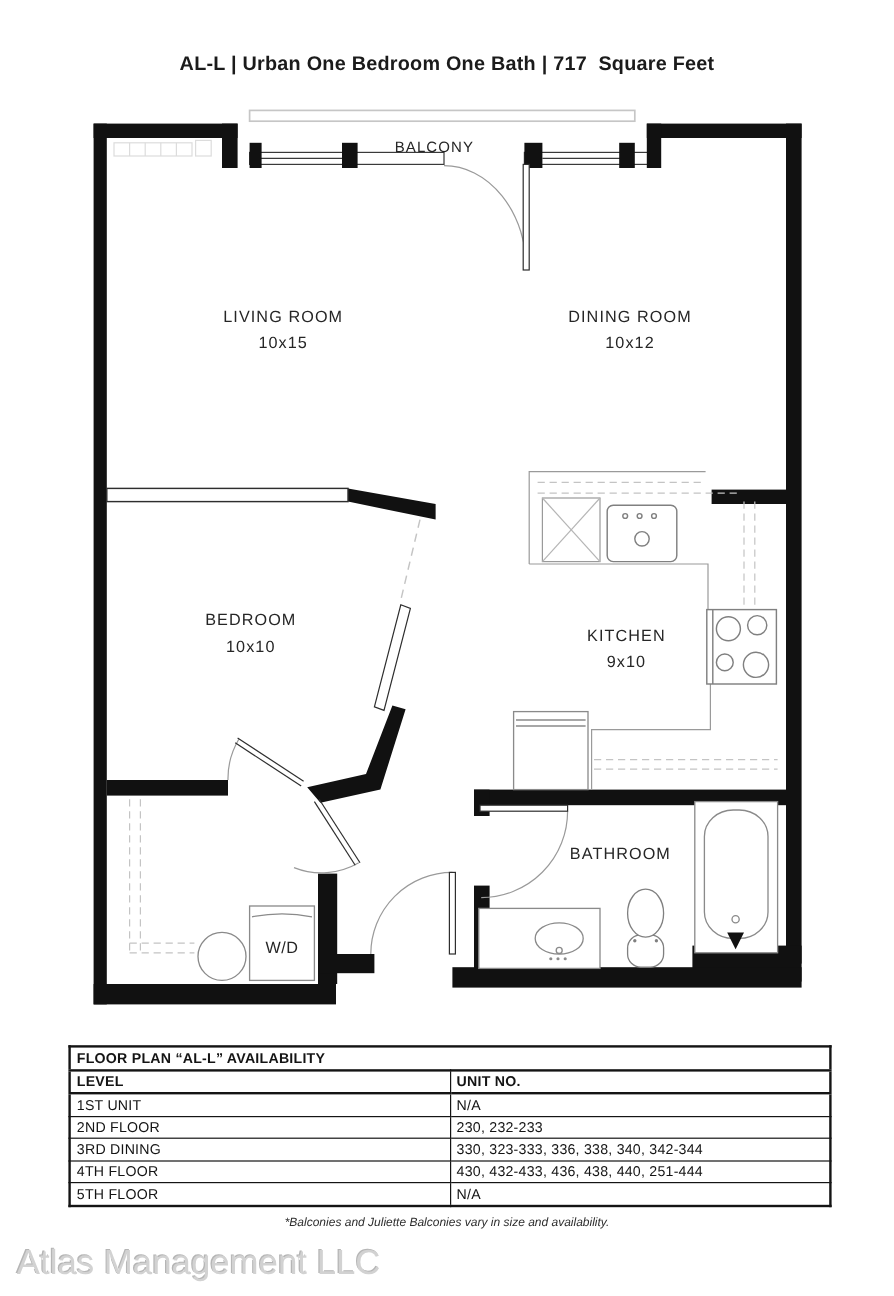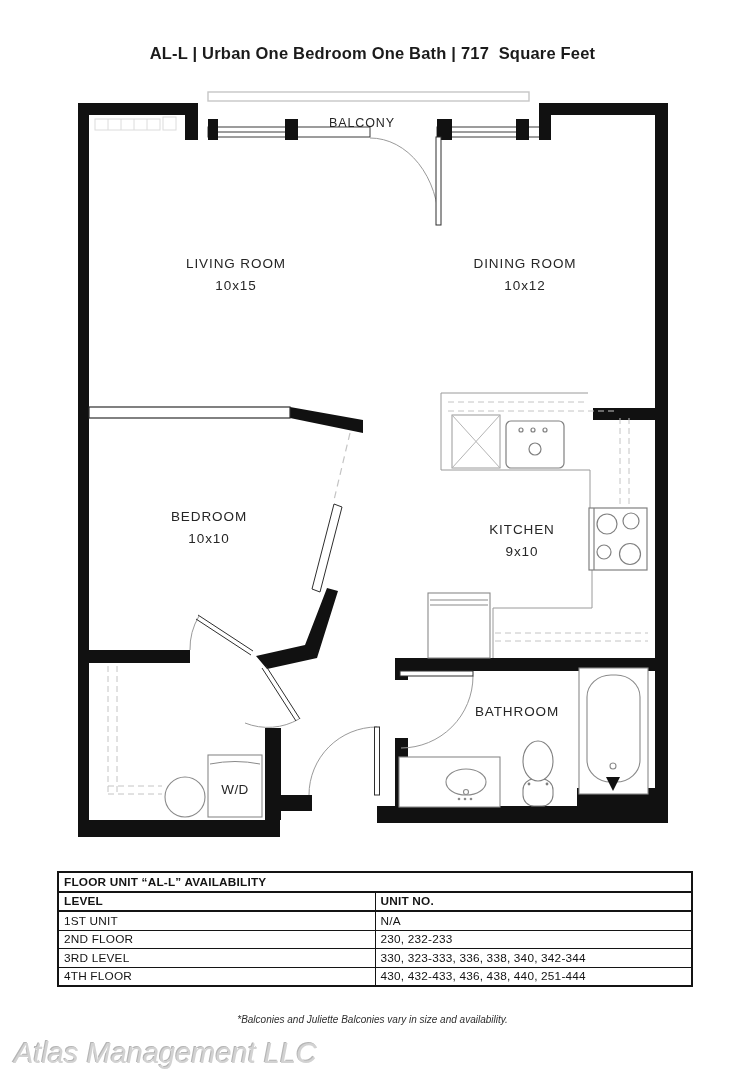--- a/index.html
+++ b/index.html
@@ -24,21 +24,21 @@
               vertical-align:middle; overflow:hidden; white-space:nowrap; }
   .avail .c1 { width:80px; }
   .avail tr.hdr td { font-weight:bold; border-bottom-width:2px; }
   .avail { border:2px solid #141414; }
 
   .footnote { position:absolute; top:1014px; left:0; width:100%; text-align:center;
               font-size:10px; font-style:italic; color:#2e2e2e; z-index:3; }
 
   .watermark { position:absolute; top:1037px; left:14px; font-size:29px;
                color:#d2d2d2; letter-spacing:0; z-index:2;
-               text-shadow:1px 1px 0 #ffffff, -1px -1px 0 #b5b5b5;font-style:italic; }
+               text-shadow:1px 1px 0 #ffffff, -1px -1px 0 #b5b5b5; }
 </style>
 </head>
 <body>
 
 <div class="page">
 
   <div class="title">AL-L | Urban One Bedroom One Bath | 717  Square Feet</div>
 
   <svg class="plan" width="745" height="1080" viewBox="0 0 745 1080">
 
@@ -205,41 +205,45 @@
     <text class="room-label" x="209" y="543">10x10</text>
     <text class="room-label" x="522" y="534">KITCHEN</text>
     <text class="room-label" x="522" y="556">9x10</text>
     <text class="room-label" x="517" y="716">BATHROOM</text>
     <text class="room-label wd-label" x="235" y="794">W/D</text>
   </svg>
 
   <table class="avail">
     <tbody>
         <tr class="hdr">
-      <td colspan="2">FLOOR UNIT “AL-L” AVAILABILITY</td>
+      <td colspan="2">FLOOR PLAN “AL-L” AVAILABILITY</td>
     </tr>
     <tr class="hdr">
       <td class="c1">LEVEL</td>
       <td>UNIT NO.</td>
     </tr>
     <tr>
       <td class="c1">1ST UNIT</td>
       <td>N/A</td>
     </tr>
     <tr>
       <td class="c1">2ND FLOOR</td>
       <td>230, 232-233</td>
     </tr>
     <tr>
-      <td class="c1">3RD LEVEL</td>
+      <td class="c1">3RD DINING</td>
       <td>330, 323-333, 336, 338, 340, 342-344</td>
     </tr>
     <tr>
       <td class="c1">4TH FLOOR</td>
       <td>430, 432-433, 436, 438, 440, 251-444</td>
     </tr>
+    <tr>
+      <td class="c1">5TH FLOOR</td>
+      <td>N/A</td>
+    </tr>
   </tbody>
     </table>
 
   <div class="footnote">*Balconies and Juliette Balconies vary in size and availability.</div>
   <div class="watermark">Atlas Management LLC</div>
 
 </div>
 
 </body></html>

